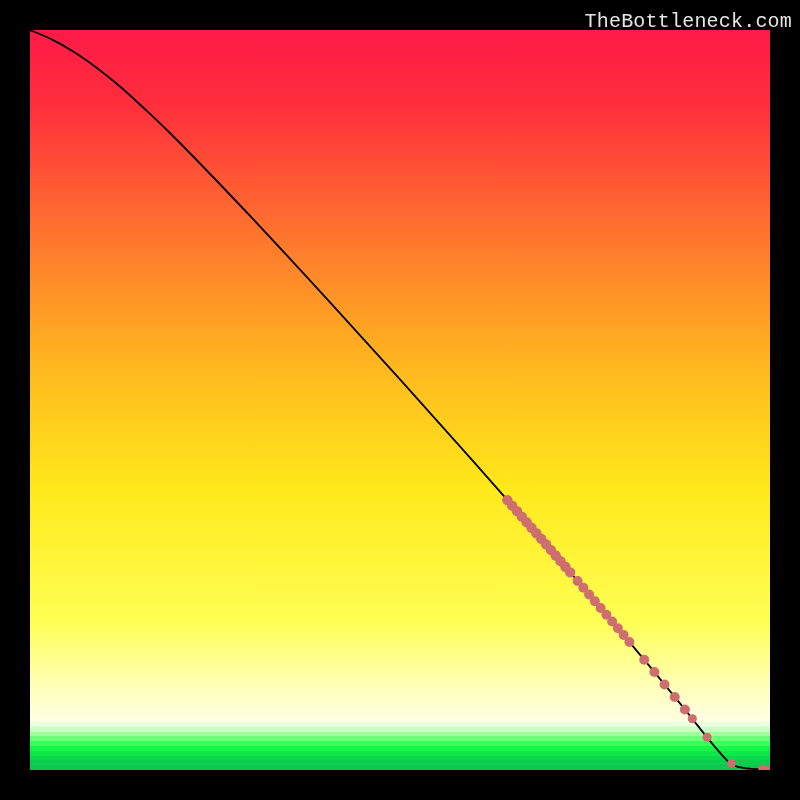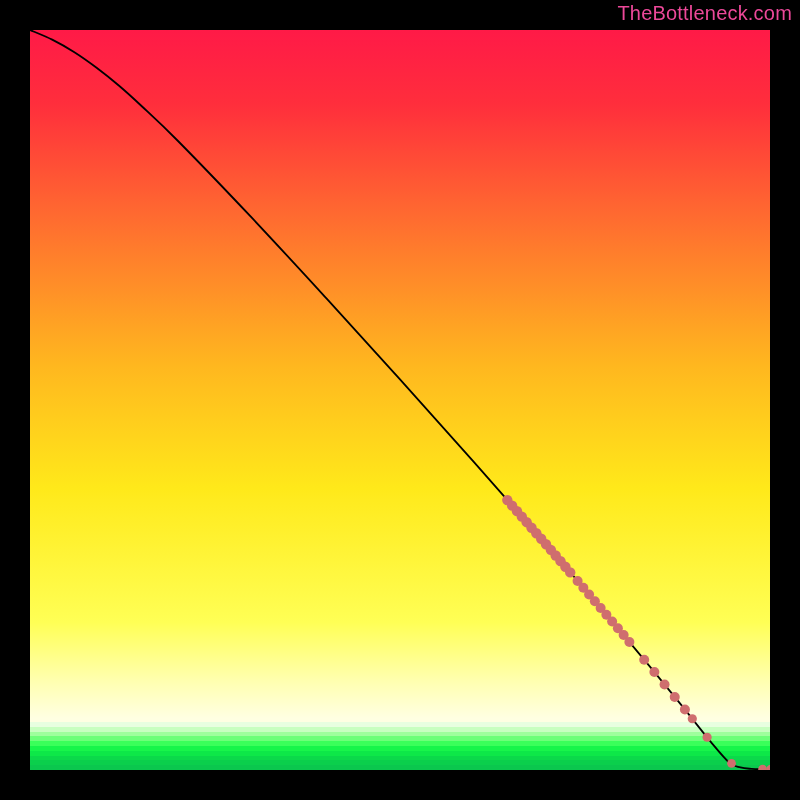--- a/index.html
+++ b/index.html
@@ -5,25 +5,25 @@
   * { margin: 0; padding: 0; box-sizing: border-box; }
   html, body { width: 800px; height: 800px; overflow: hidden; background: #000; }
   .stage {
     position: relative;
     width: 800px;
     height: 800px;
     background: #000;
   }
   .attribution {
     position: absolute;
-    top: 2px;
+    top: 10px;
     right: 8px;
-    font-family: Liberation Sans, sans-serif;
+    font-family: Liberation Mono, monospace;
     font-size: 20px;
-    color: #ec4899;
+    color: #e5e5e5;
     letter-spacing: 0.2px;
   }
   .plot {
     position: absolute;
     left: 30px;
     top: 30px;
     width: 740px;
     height: 740px;
     overflow: hidden;
   }

